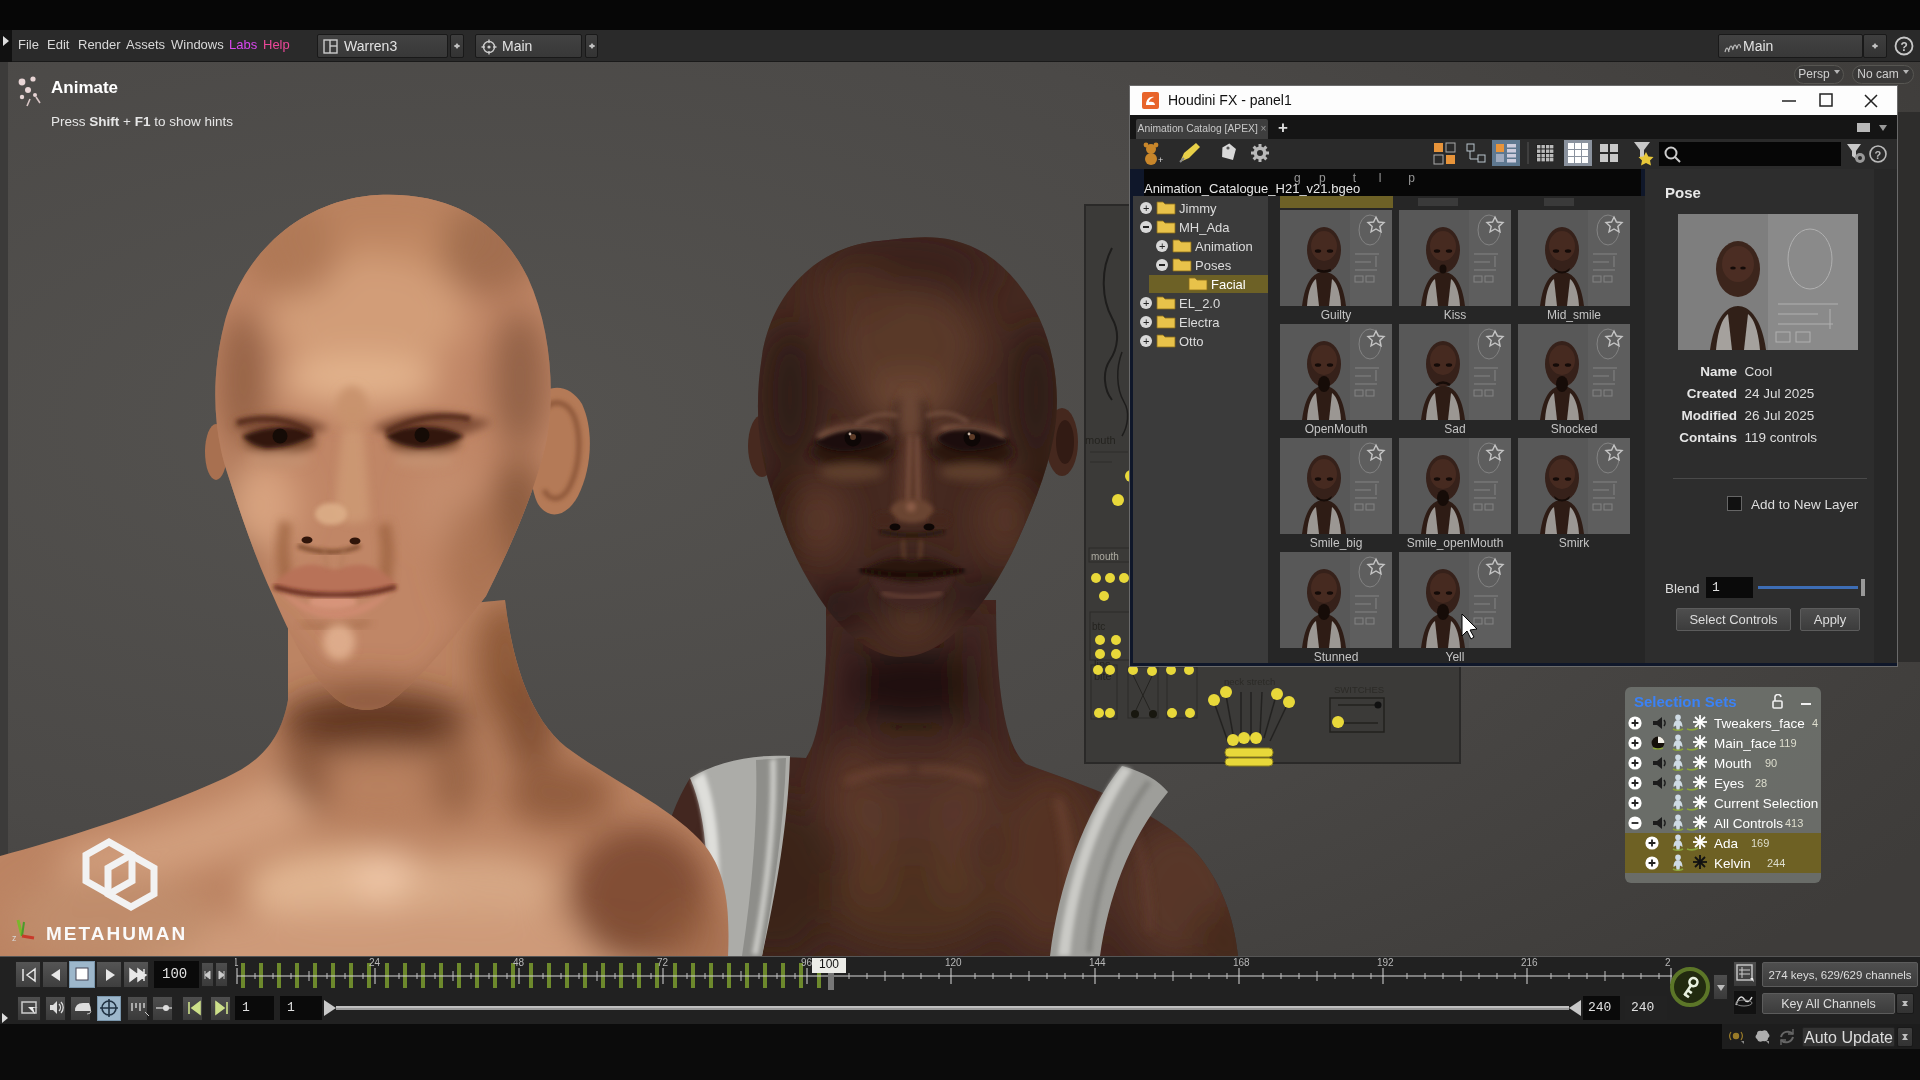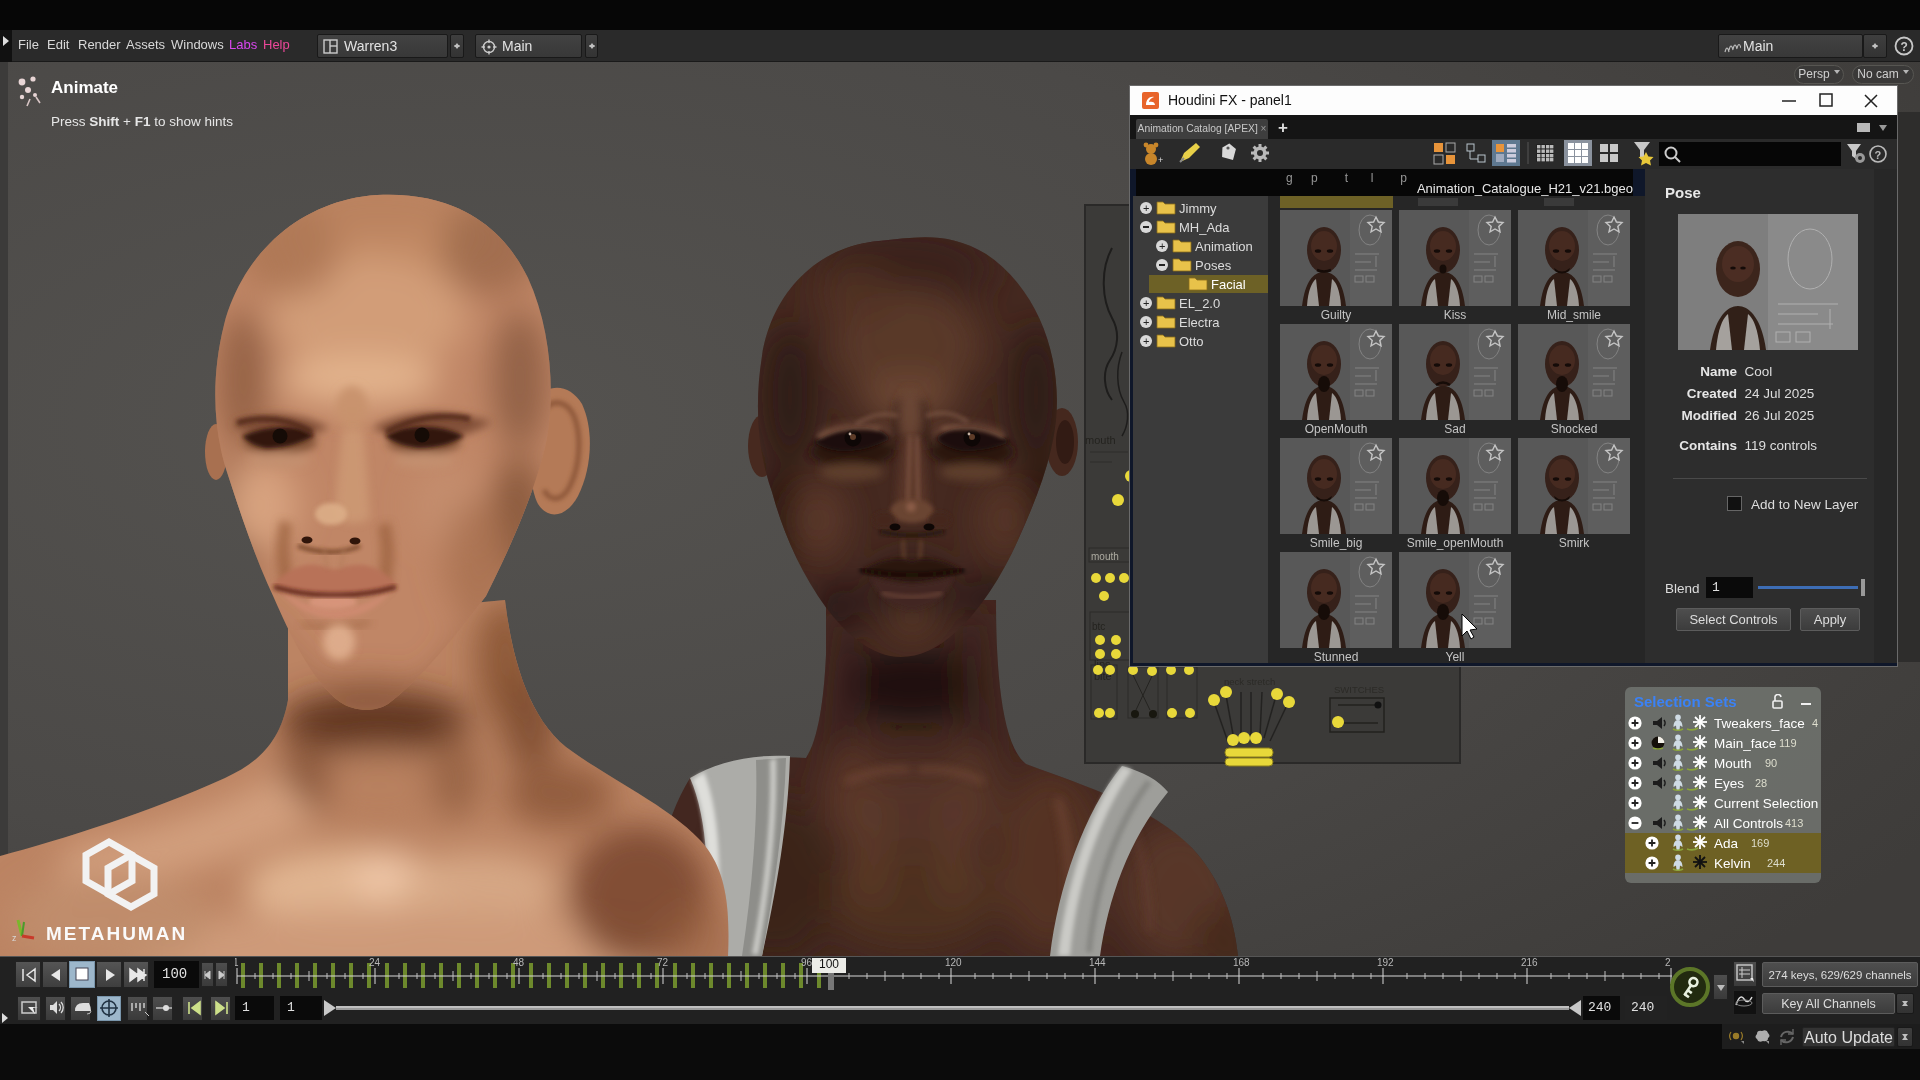--- a/index.html
+++ b/index.html
@@ -17,21 +17,21 @@
   #animate{left:51px;top:78px;color:#fff;font-size:17px;font-weight:bold;}
   #hints{left:51px;top:114px;color:#e6e6e6;font-size:13.5px;}
   .pill{position:absolute;height:19px;background:#3a3938;border:1px solid #575652;border-radius:10px;color:#cfcfcf;font-size:12px;line-height:17px;text-align:center;}
   .pill:after{content:"";display:inline-block;margin-left:4px;vertical-align:1px;border:3.5px solid transparent;border-top:4.5px solid #b5b5b5;}
   
   #win{left:1130px;top:86px;width:767px;height:580px;background:#0f172a;box-shadow:0 0 0 1px #6a6a6a;}
   #wtitle{position:absolute;left:0;top:0;width:767px;height:29px;background:#fdfdfd;color:#111;font-size:14px;line-height:29px;}
   #wtabs{position:absolute;left:0;top:29px;width:767px;height:24px;background:#151515;}
   #wtab{position:absolute;left:6px;top:4px;width:132px;height:20px;background:#3e3e3e;color:#c8c8c8;font-size:10.3px;line-height:20px;text-align:center;border-radius:2px 2px 0 0;}
   #wtools{position:absolute;left:0;top:53px;width:767px;height:30px;background:#2a2a2a;}
-  #wpath{position:absolute;left:6px;top:83px;width:497px;height:27px;background:#070707;color:#e8e8e8;font-size:13px;text-align:right;line-height:40px;overflow:hidden;}
+  #wpath{position:absolute;left:14px;top:83px;width:497px;height:27px;background:#070707;color:#e8e8e8;font-size:13px;text-align:left;line-height:40px;overflow:hidden;}
   #wtree{position:absolute;left:3px;top:110px;width:135px;height:467px;background:#3b3b3b;color:#dcdcdc;font-size:13px;}
   #wgrid{position:absolute;left:138px;top:110px;width:377px;height:467px;background:#262626;overflow:hidden;}
   #wpose{position:absolute;left:515px;top:83px;width:229px;height:494px;background:#2d2d2d;color:#ddd;}
   #wscroll{position:absolute;left:744px;top:83px;width:23px;height:494px;background:#272727;}
   .cell{position:absolute;width:112px;background:linear-gradient(#5c5c5c 65%,#454545);}
   .clabel{position:absolute;width:112px;height:14px;color:#c4c4c4;font-size:12px;text-align:center;}
   .btn{position:absolute;background:linear-gradient(#4e4e4e,#3c3c3c);border:1px solid #5c5c5c;border-radius:2px;color:#ddd;font-size:13px;text-align:center;}
   
   #selsets{left:1625px;top:687px;width:196px;height:196px;background:rgba(112,115,110,0.88);border-radius:6px;color:#3b82f6;}
   
@@ -858,21 +858,21 @@
       <path d="M 32,136 C 36,106 48,92 60,92 C 72,92 84,106 88,136 Z" fill="#312018"></path>
       <path d="M 38,136 C 40,114 45,104 50,100 L 54,136 Z" fill="#a5a19d"></path>
       <path d="M 82,136 C 80,114 75,104 70,100 L 66,136 Z" fill="#a5a19d"></path>
       <ellipse cx="60" cy="50" rx="16" ry="18" fill="#4e2f25" opacity="0.85"></ellipse>
       <ellipse cx="55" cy="54" rx="2.8" ry="1.6" fill="#140b08"></ellipse>
         <ellipse cx="65" cy="54" rx="2.8" ry="1.6" fill="#140b08"></ellipse>
     </svg>
     <div class="abs" style="left:0;top:195px;width:229px;font-size:13.5px">
       <div style="margin:0 0 7px 0"><span style="display:inline-block;width:92px;text-align:right;font-weight:bold;color:#e6e6e6">Name</span>&nbsp;&nbsp;Cool</div>
       <div style="margin:0 0 7px 0"><span style="display:inline-block;width:92px;text-align:right;font-weight:bold;color:#e6e6e6">Created</span>&nbsp;&nbsp;24 Jul 2025</div>
-      <div style="margin:0 0 15px 0"><span style="display:inline-block;width:92px;text-align:right;font-weight:bold;color:#e6e6e6">Modified</span>&nbsp;&nbsp;26 Jul 2025</div>
+      <div style="margin:0 0 7px 0"><span style="display:inline-block;width:92px;text-align:right;font-weight:bold;color:#e6e6e6">Modified</span>&nbsp;&nbsp;26 Jul 2025</div>
       <div><span style="display:inline-block;width:92px;text-align:right;font-weight:bold;color:#e6e6e6">Contains</span>&nbsp;&nbsp;119 controls</div>
     </div>
     <div class="abs" style="left:28px;top:309px;width:194px;height:1px;background:#4a4a4a"></div>
     <div class="abs" style="left:82px;top:327px;width:15px;height:15px;background:#111;border:1px solid #666"></div>
     <div class="abs" style="left:106px;top:328px;font-size:13.5px">Add to New Layer</div>
     <div class="abs" style="left:20px;top:412px;font-size:13.5px">Blend</div>
     <div class="nbox" style="left:61px;top:408px;width:47px;height:21px;line-height:21px;padding-left:6px;font-size:13px">1</div>
     <div class="abs" style="left:113px;top:417px;width:100px;height:3px;background:#3d6db5"></div>
     <div class="abs" style="left:216px;top:410px;width:4px;height:17px;background:#999"></div>
     <div class="btn" style="left:31px;top:439px;width:115px;height:23px;line-height:22px">Select Controls</div>

